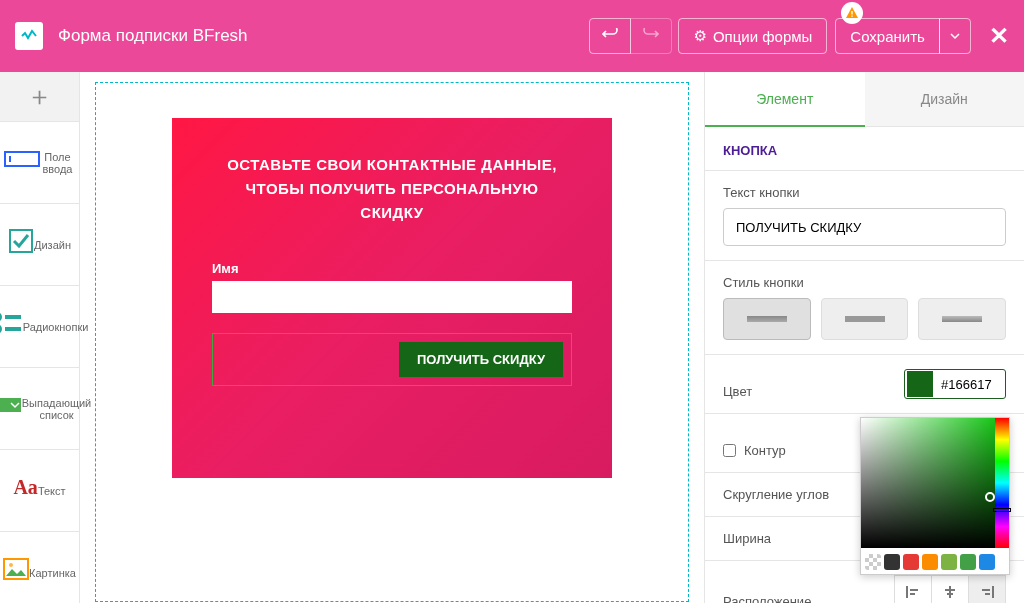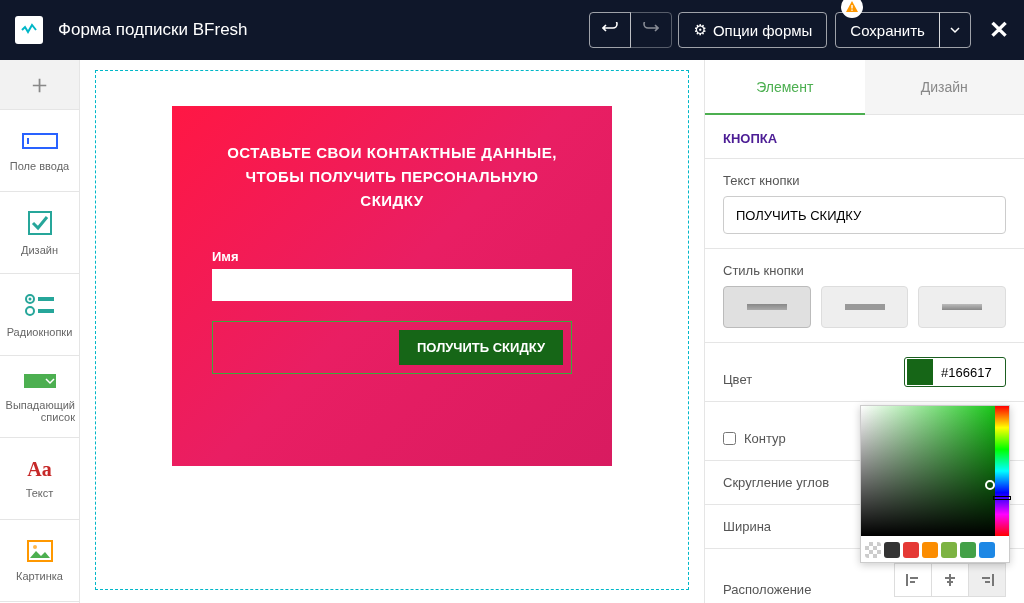--- a/index.html
+++ b/index.html
@@ -1,33 +1,33 @@
 <!DOCTYPE html>
 <html><head>
 <meta charset="utf-8">
 <style>
 * { box-sizing: border-box; margin: 0; padding: 0; font-family: Arial, sans-serif; }
 body { width: 1024px; height: 603px; overflow: hidden; background: #fff; }
 
-.header { height: 60px; background: #0f172a; display: flex; align-items: center; padding: 0 15px; color: #fff; }
+.header { height: 72px; background: #ec4899; display: flex; align-items: center; padding: 0 15px; color: #fff; }
 .header .logo { width: 28px; height: 28px; background: #fff; border-radius: 3px; display: flex; align-items: center; justify-content: center; color: #00b7c8; font-weight: bold; margin-right: 15px; }
 .header .title { font-size: 17px; flex: 1; }
 .header .btn { border: 1px solid rgba(255,255,255,0.6); border-radius: 4px; height: 36px; min-width: 42px; display: flex; align-items: center; justify-content: center; margin-left: 6px; cursor: pointer; font-size: 15px; padding: 0 14px; }
 .header .btn.icon { padding: 0; min-width: 42px; }
 .header .btn-group { display: flex; align-items: center; }
 .header .btn-group .btn:first-child { border-radius: 4px 0 0 4px; margin-left: 0; }
 .header .btn-group .btn:last-child { border-radius: 0 4px 4px 0; margin-left: -1px; }
 .header .close { font-size: 24px; margin-left: 18px; cursor: pointer; font-weight: bold; }
 .warn-badge { width: 22px; height: 22px; background: #fff; border-radius: 50%; display: flex; align-items: center; justify-content: center; position: relative; top: -16px; left: 14px; z-index: 5; }
 
 .main { display: flex; height: 543px; }
 
 .sidebar { width: 80px; border-right: 1px solid #e5e5e5; display: flex; flex-direction: column; }
 .sidebar .add { height: 50px; background: #f2f2f2; display: flex; align-items: center; justify-content: center; font-size: 26px; color: #888; cursor: pointer; border-bottom: 1px solid #e5e5e5; }
-.sidebar .item { height: 82px; display: flex; flex-direction: column; align-items: center; justify-content: center; border-bottom: 1px solid #e5e5e5; cursor: pointer; font-size: 11px; color: #666; text-align: right; padding: 4px; }
+.sidebar .item { height: 82px; display: flex; flex-direction: row; align-items: center; justify-content: center; border-bottom: 1px solid #e5e5e5; cursor: pointer; font-size: 11px; color: #666; text-align: center; padding: 4px; }
 .sidebar .item .icon { margin-bottom: 6px; }
 
 .canvas { flex: 1; padding: 10px 15px; position: relative; }
 .canvas-inner { border: 1px dashed #00b7c8; height: 520px; display: flex; align-items: flex-start; justify-content: center; padding-top: 35px; }
 
 .form-card { width: 440px; height: 360px; background: linear-gradient(135deg, #ff1744 0%, #e91e63 50%, #d81b60 100%); position: relative; padding: 35px 40px 0; color: #fff; }
 .form-heading { text-align: center; font-size: 15px; font-weight: 600; letter-spacing: 0.5px; line-height: 1.6; margin-bottom: 36px; }
 .form-field { margin-bottom: 20px; }
 .form-label { font-size: 13px; font-weight: bold; margin-bottom: 5px; display: block; }
 .form-label .req { color: #ff8; }

